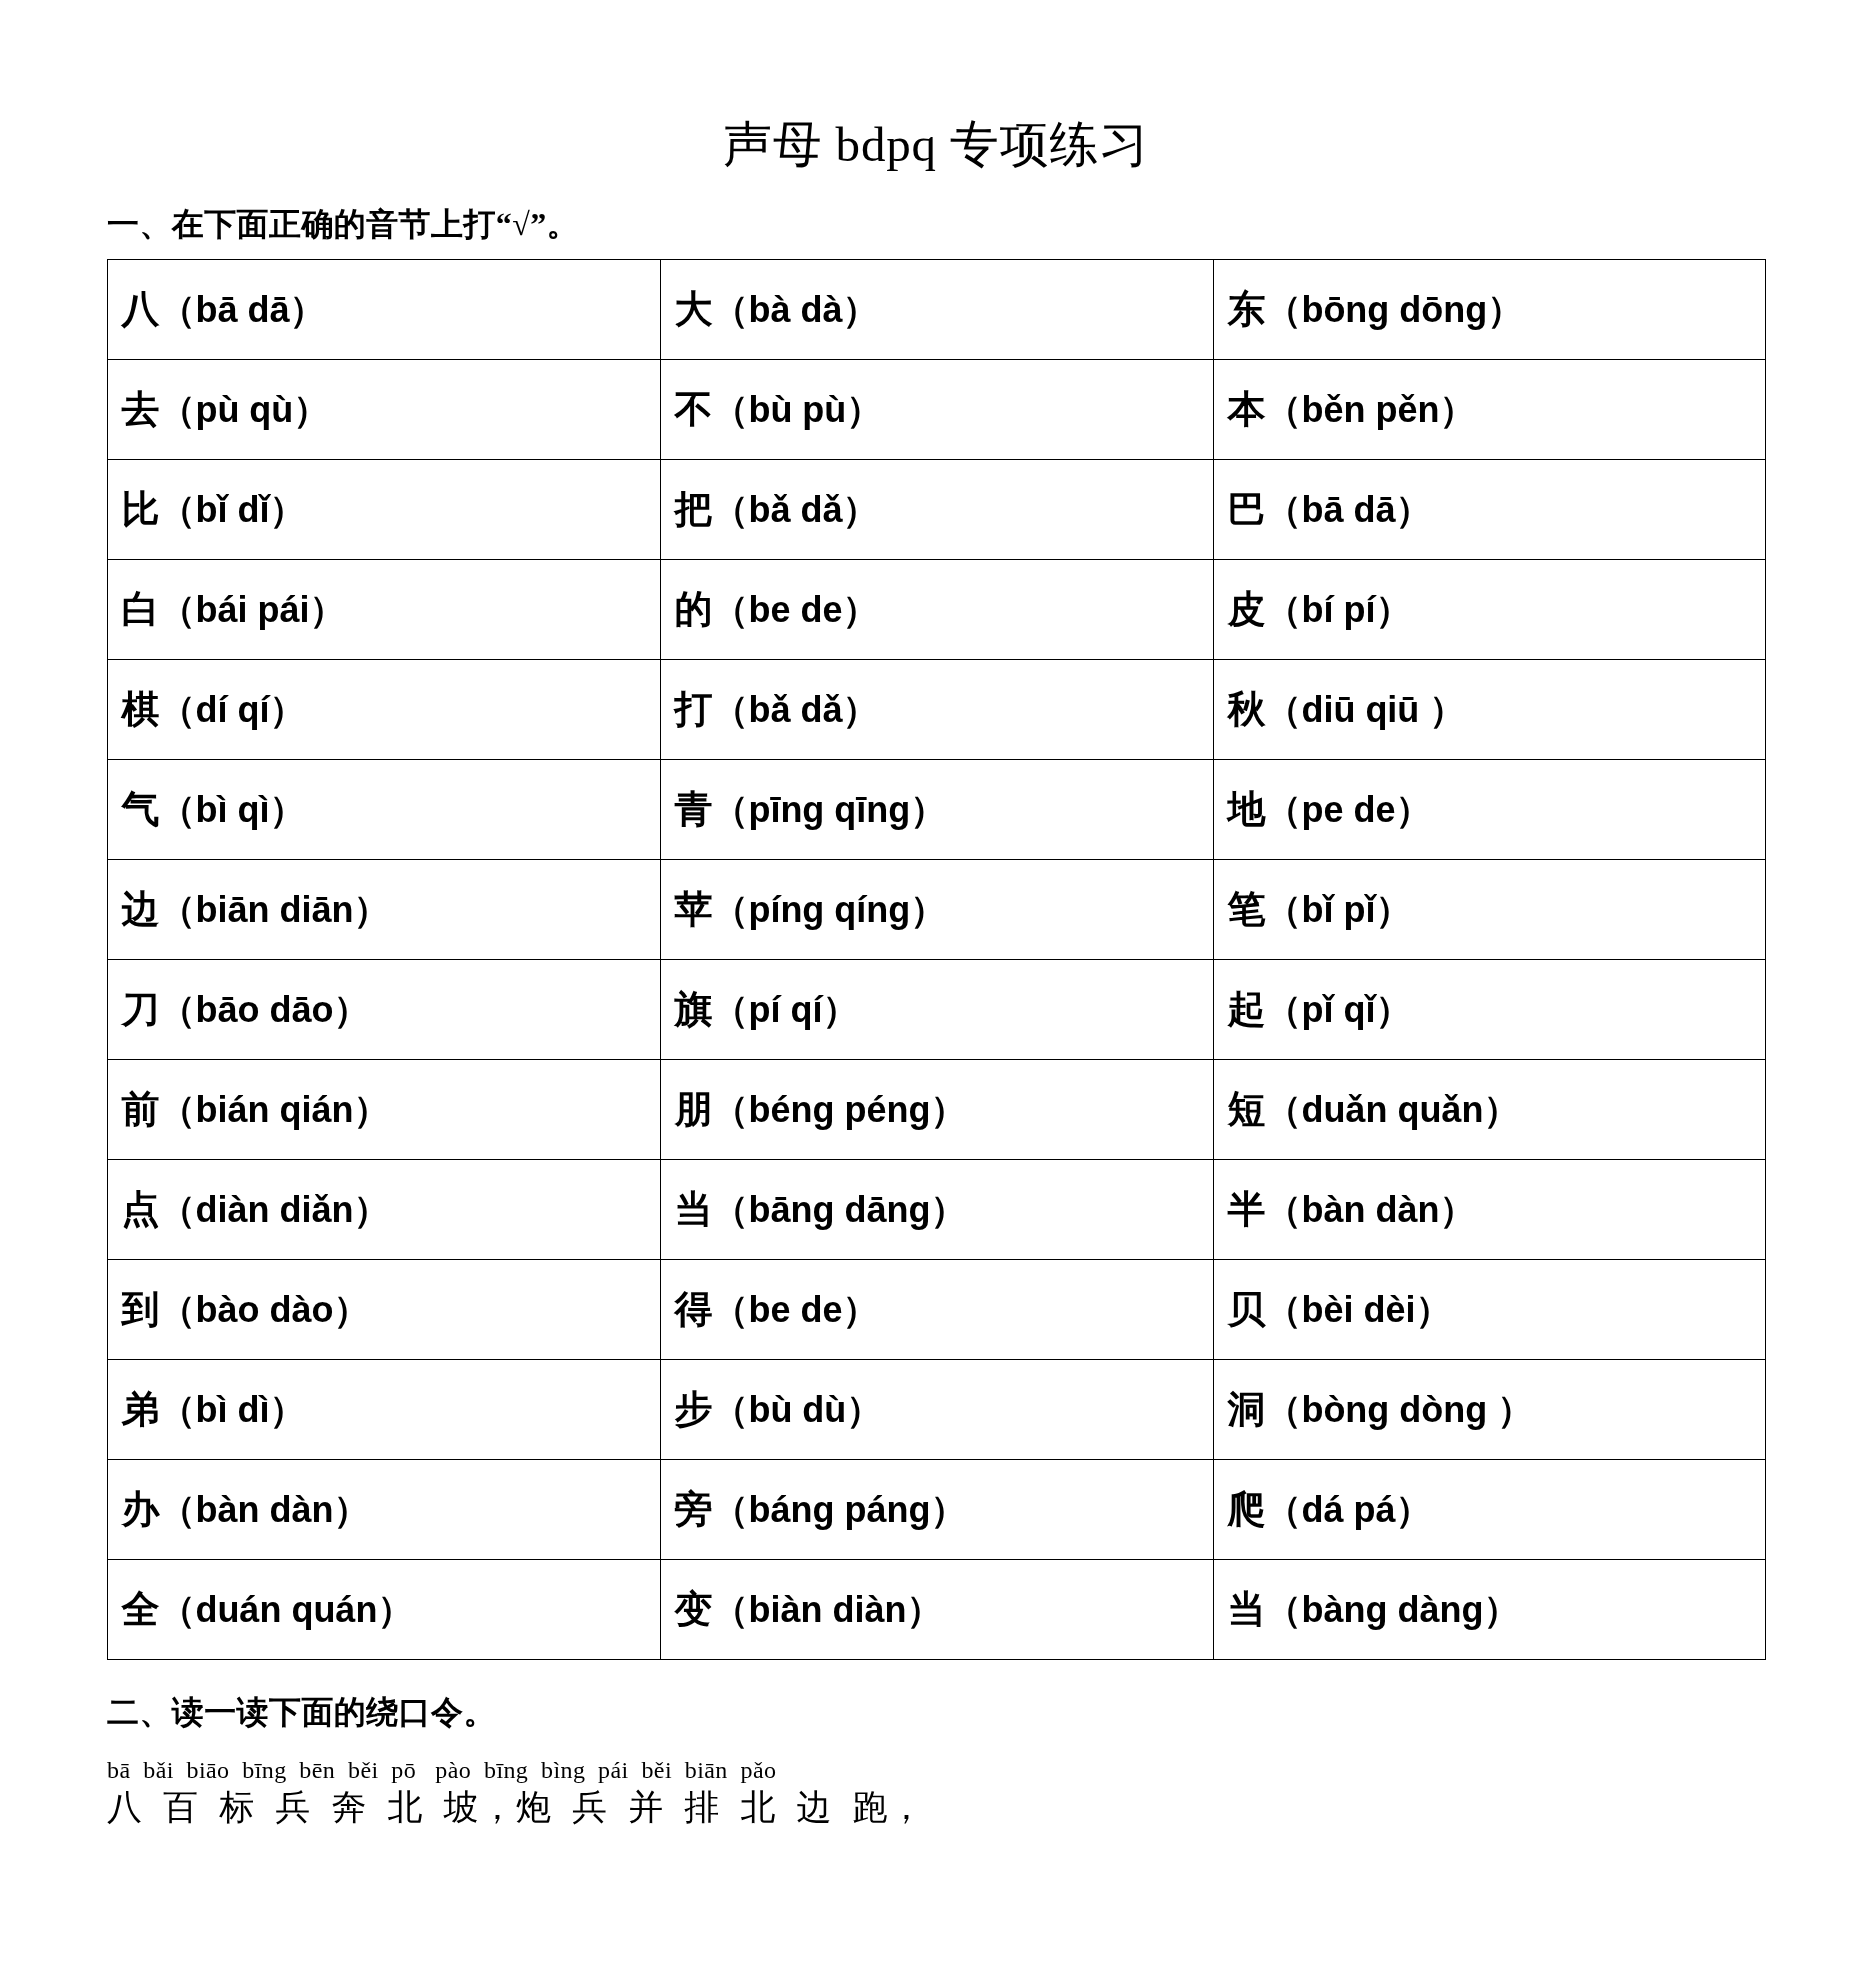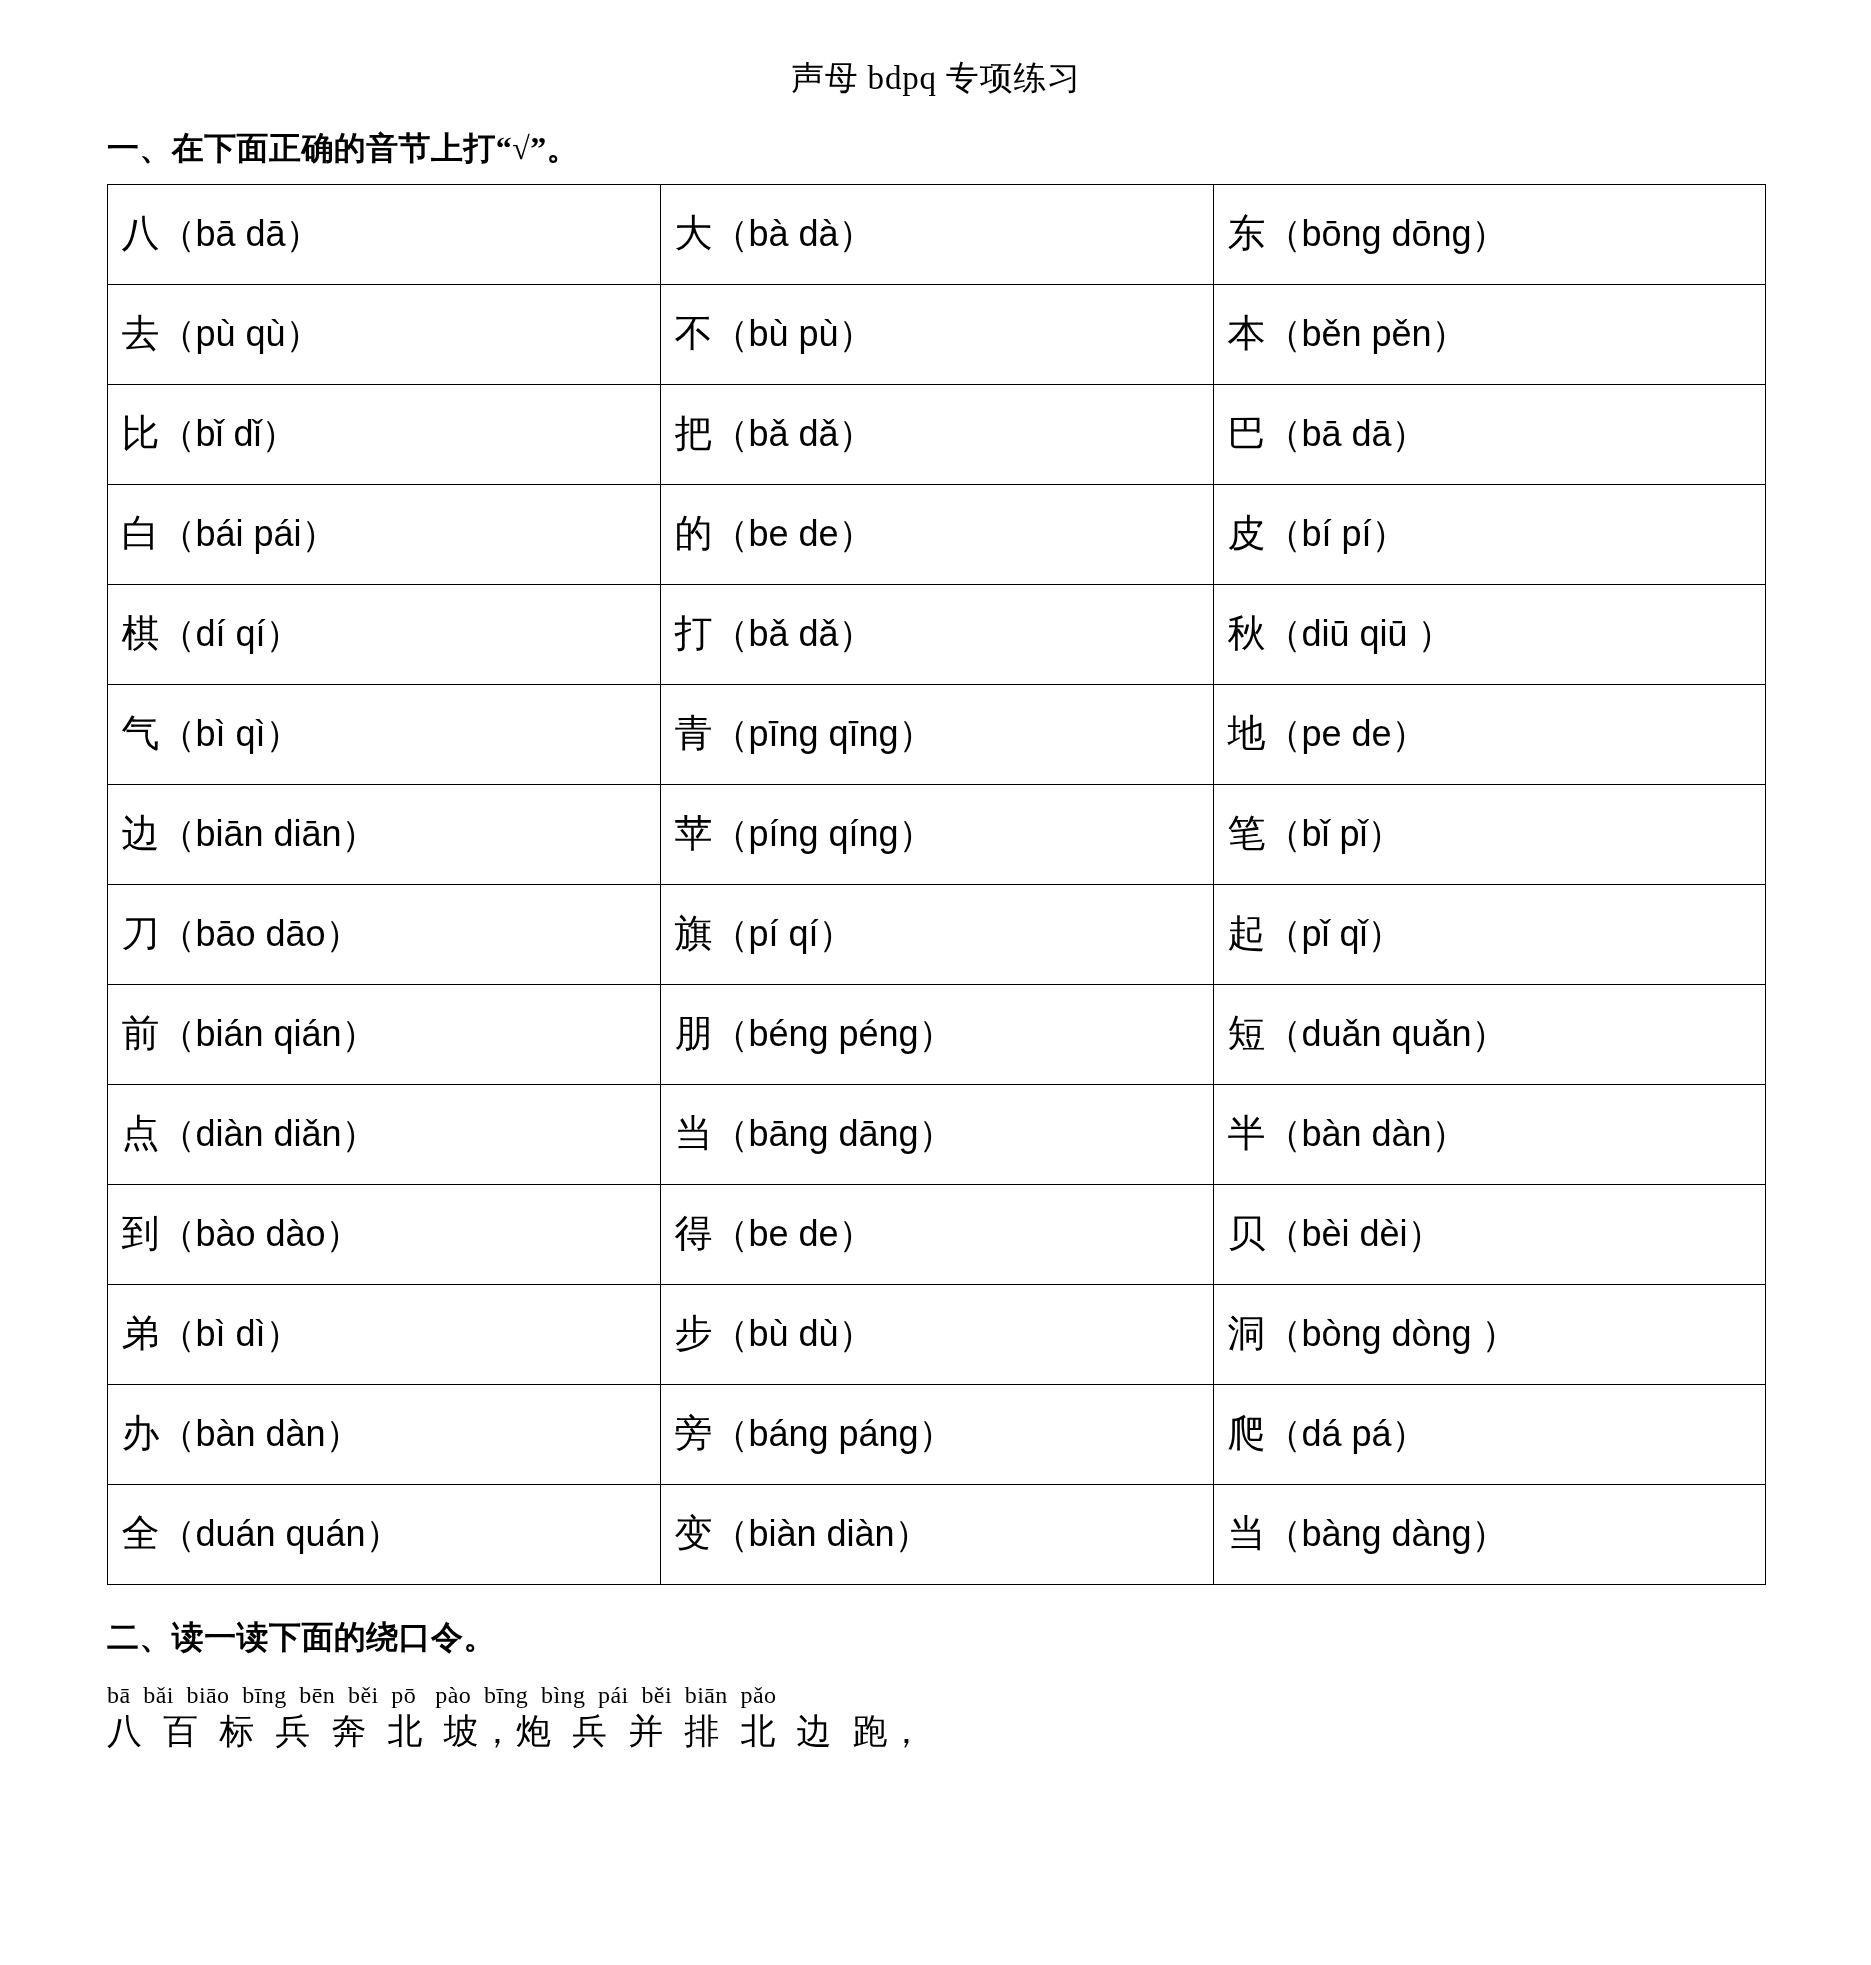--- a/index.html
+++ b/index.html
@@ -20,43 +20,44 @@
     left: 0; top: 0;
     width: 1872px;
     height: 2647px;
     box-sizing: border-box;
     padding: 0;
   }
 
   
   .doc-title {
     text-align: center;
-    font-size: 33px;
+    font-size: 49px;
     line-height: 1.1;
     letter-spacing: 0.8px;
-    margin-top: 60px;
+    margin-top: 118px;
     font-family: "Liberation Serif", "DejaVu Serif", serif;
     font-weight: 400;
   }
 
   
   .section-heading {
     font-size: 32px;
     line-height: 1.12;
     font-weight: 700;
     margin-left: 107px;
     margin-top: 35px;
     letter-spacing: 0.4px;
     font-family: "Liberation Serif", "DejaVu Serif", serif;
   }
 
   
   .ex-table-wrap {
     margin: 16.5px 0 0 107px;
     width: 1400px;
+    font-weight: bold;
   }
   table.ex-table {
     border-collapse: collapse;
     width: 1657px;
     table-layout: fixed;
   }
   table.ex-table td {
     border: 1.2px solid #000000;
     height: 99px;
     padding: 0 0 0 13.4px;

